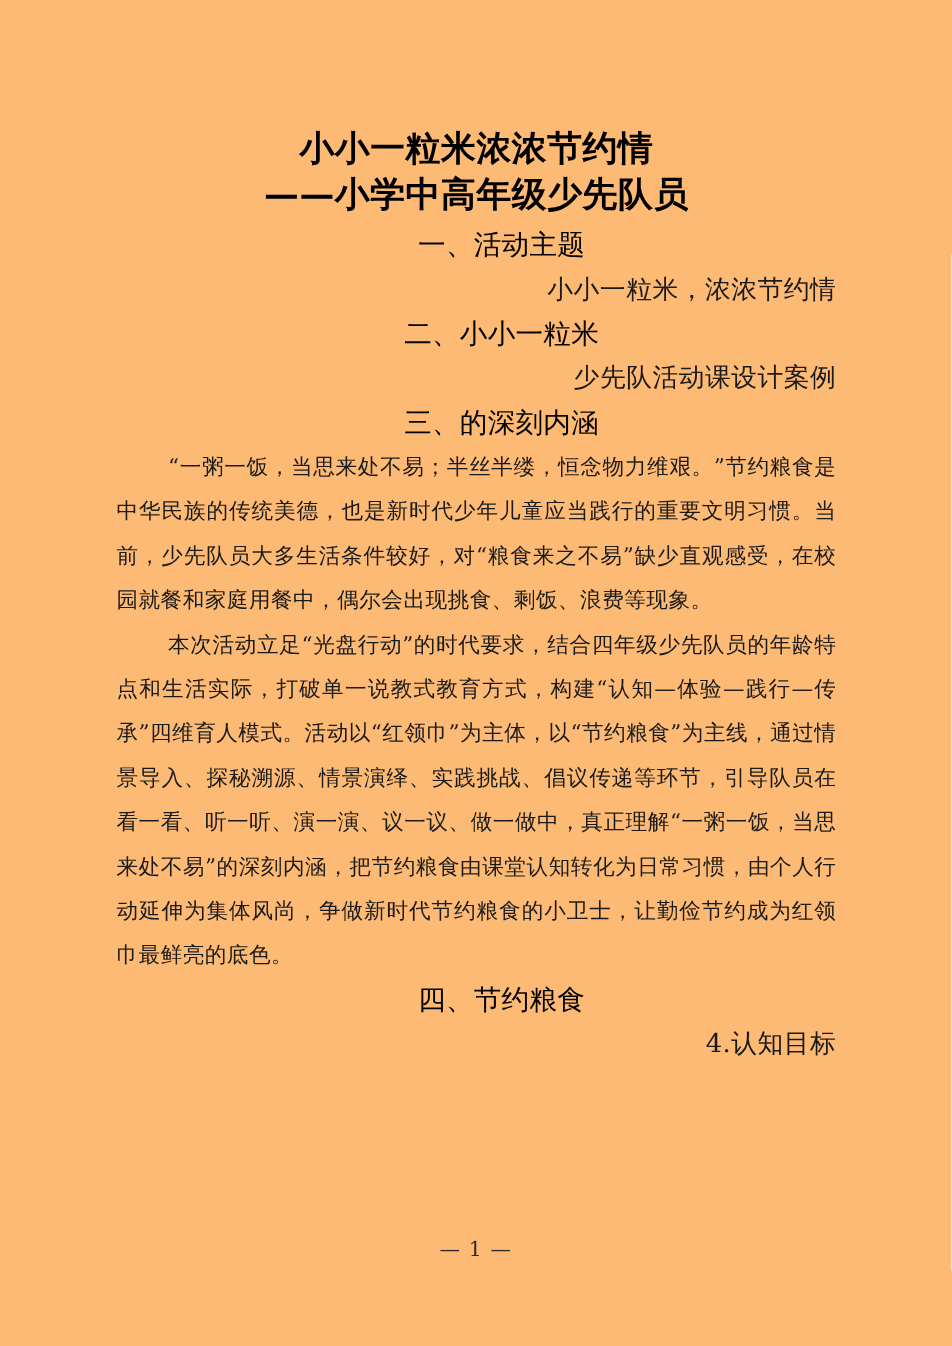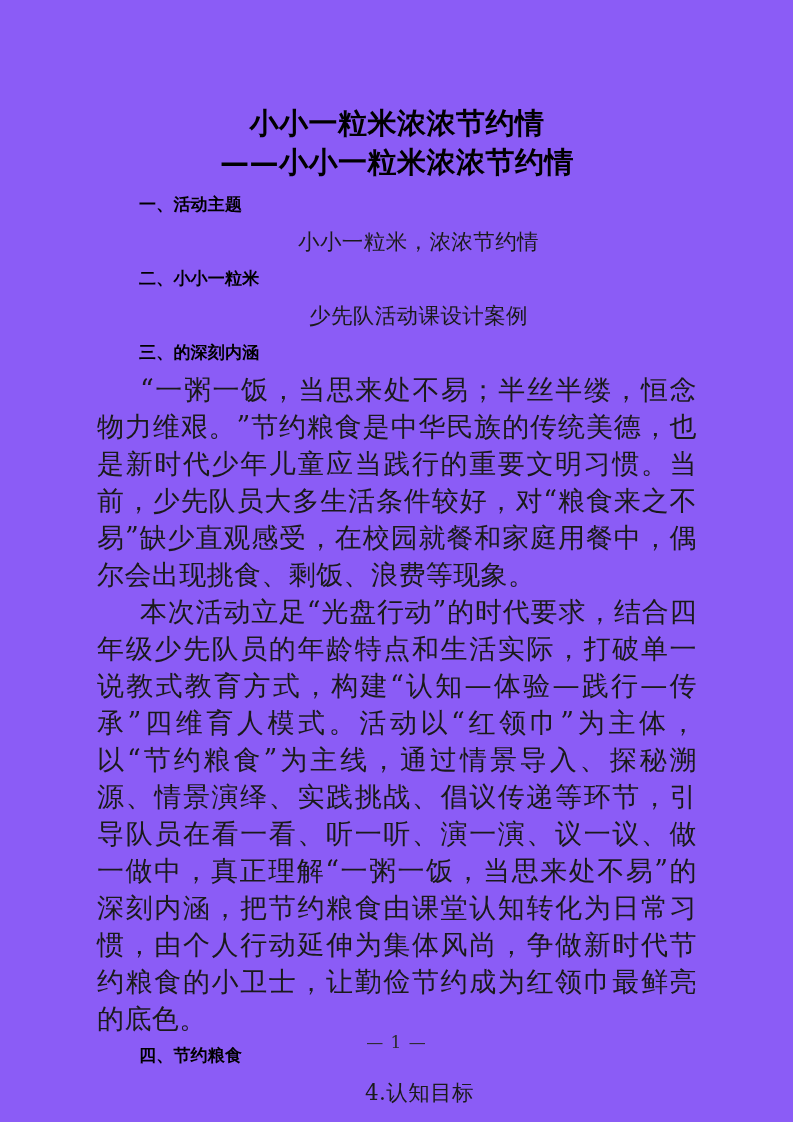--- a/index.html
+++ b/index.html
@@ -6,21 +6,21 @@
     margin: 0;
     padding: 0;
     background: #ffffff;
   }
 
   .page {
     position: relative;
     width: 793px;
     height: 1122px;
     margin: 0 auto;
-    background: #8b5cf6;
+    background: #fdba74;
     overflow: hidden;
     box-sizing: border-box;
   }
 
   .content {
     position: absolute;
     left: 97px;
     top: 0;
     width: 600px;
   }
@@ -39,50 +39,51 @@
   }
   .doc-title .tline {
     display: block;
     white-space: nowrap;
   }
 
   
   .section-heading {
     margin: 0;
     font-family: "Liberation Sans", "DejaVu Sans", sans-serif;
-    font-weight: bold;
-    font-size: 17px;
+    font-weight: normal;
+    font-size: 23px;
     line-height: 37px;
     color: #000000;
     text-indent: 42px;
     letter-spacing: 0.2px;
+    text-align: center;
   }
 
   
   .body-par {
     margin: 0;
     font-family: "DejaVu Serif", "Liberation Serif", serif;
-    font-size: 27px;
+    font-size: 18px;
     line-height: 37px;
     color: #1a1a1a;
     text-indent: 43px;
     text-align: justify;
     text-justify: inter-character;
     letter-spacing: 0.4px;
   }
 
   
   .body-line {
     margin: 0;
     font-family: "DejaVu Serif", "Liberation Serif", serif;
     font-size: 21.5px;
     line-height: 37px;
     color: #1a1a1a;
     text-indent: 43px;
-    text-align: center;
+    text-align: right;
     letter-spacing: 0.4px;
     white-space: nowrap;
   }
 
   .body-line.tight-indent {
     text-indent: 45px;
   }
 
   
   .gap-sm { height: 4px; }
@@ -102,21 +103,21 @@
 </style>
 </head>
 <body>
 
 <div class="page">
 
   <div class="content">
 
     <h1 class="doc-title">
       <span class="tline">小小一粒米浓浓节约情</span>
-      <span class="tline">——小小一粒米浓浓节约情</span>
+      <span class="tline">——小学中高年级少先队员</span>
     </h1>
 
     <div class="gap-sm"></div>
 
     <h2 class="section-heading">一、活动主题</h2>
     <p class="body-line">小小一粒米，浓浓节约情</p>
 
     <h2 class="section-heading">二、小小一粒米</h2>
     <p class="body-line">少先队活动课设计案例</p>
 

